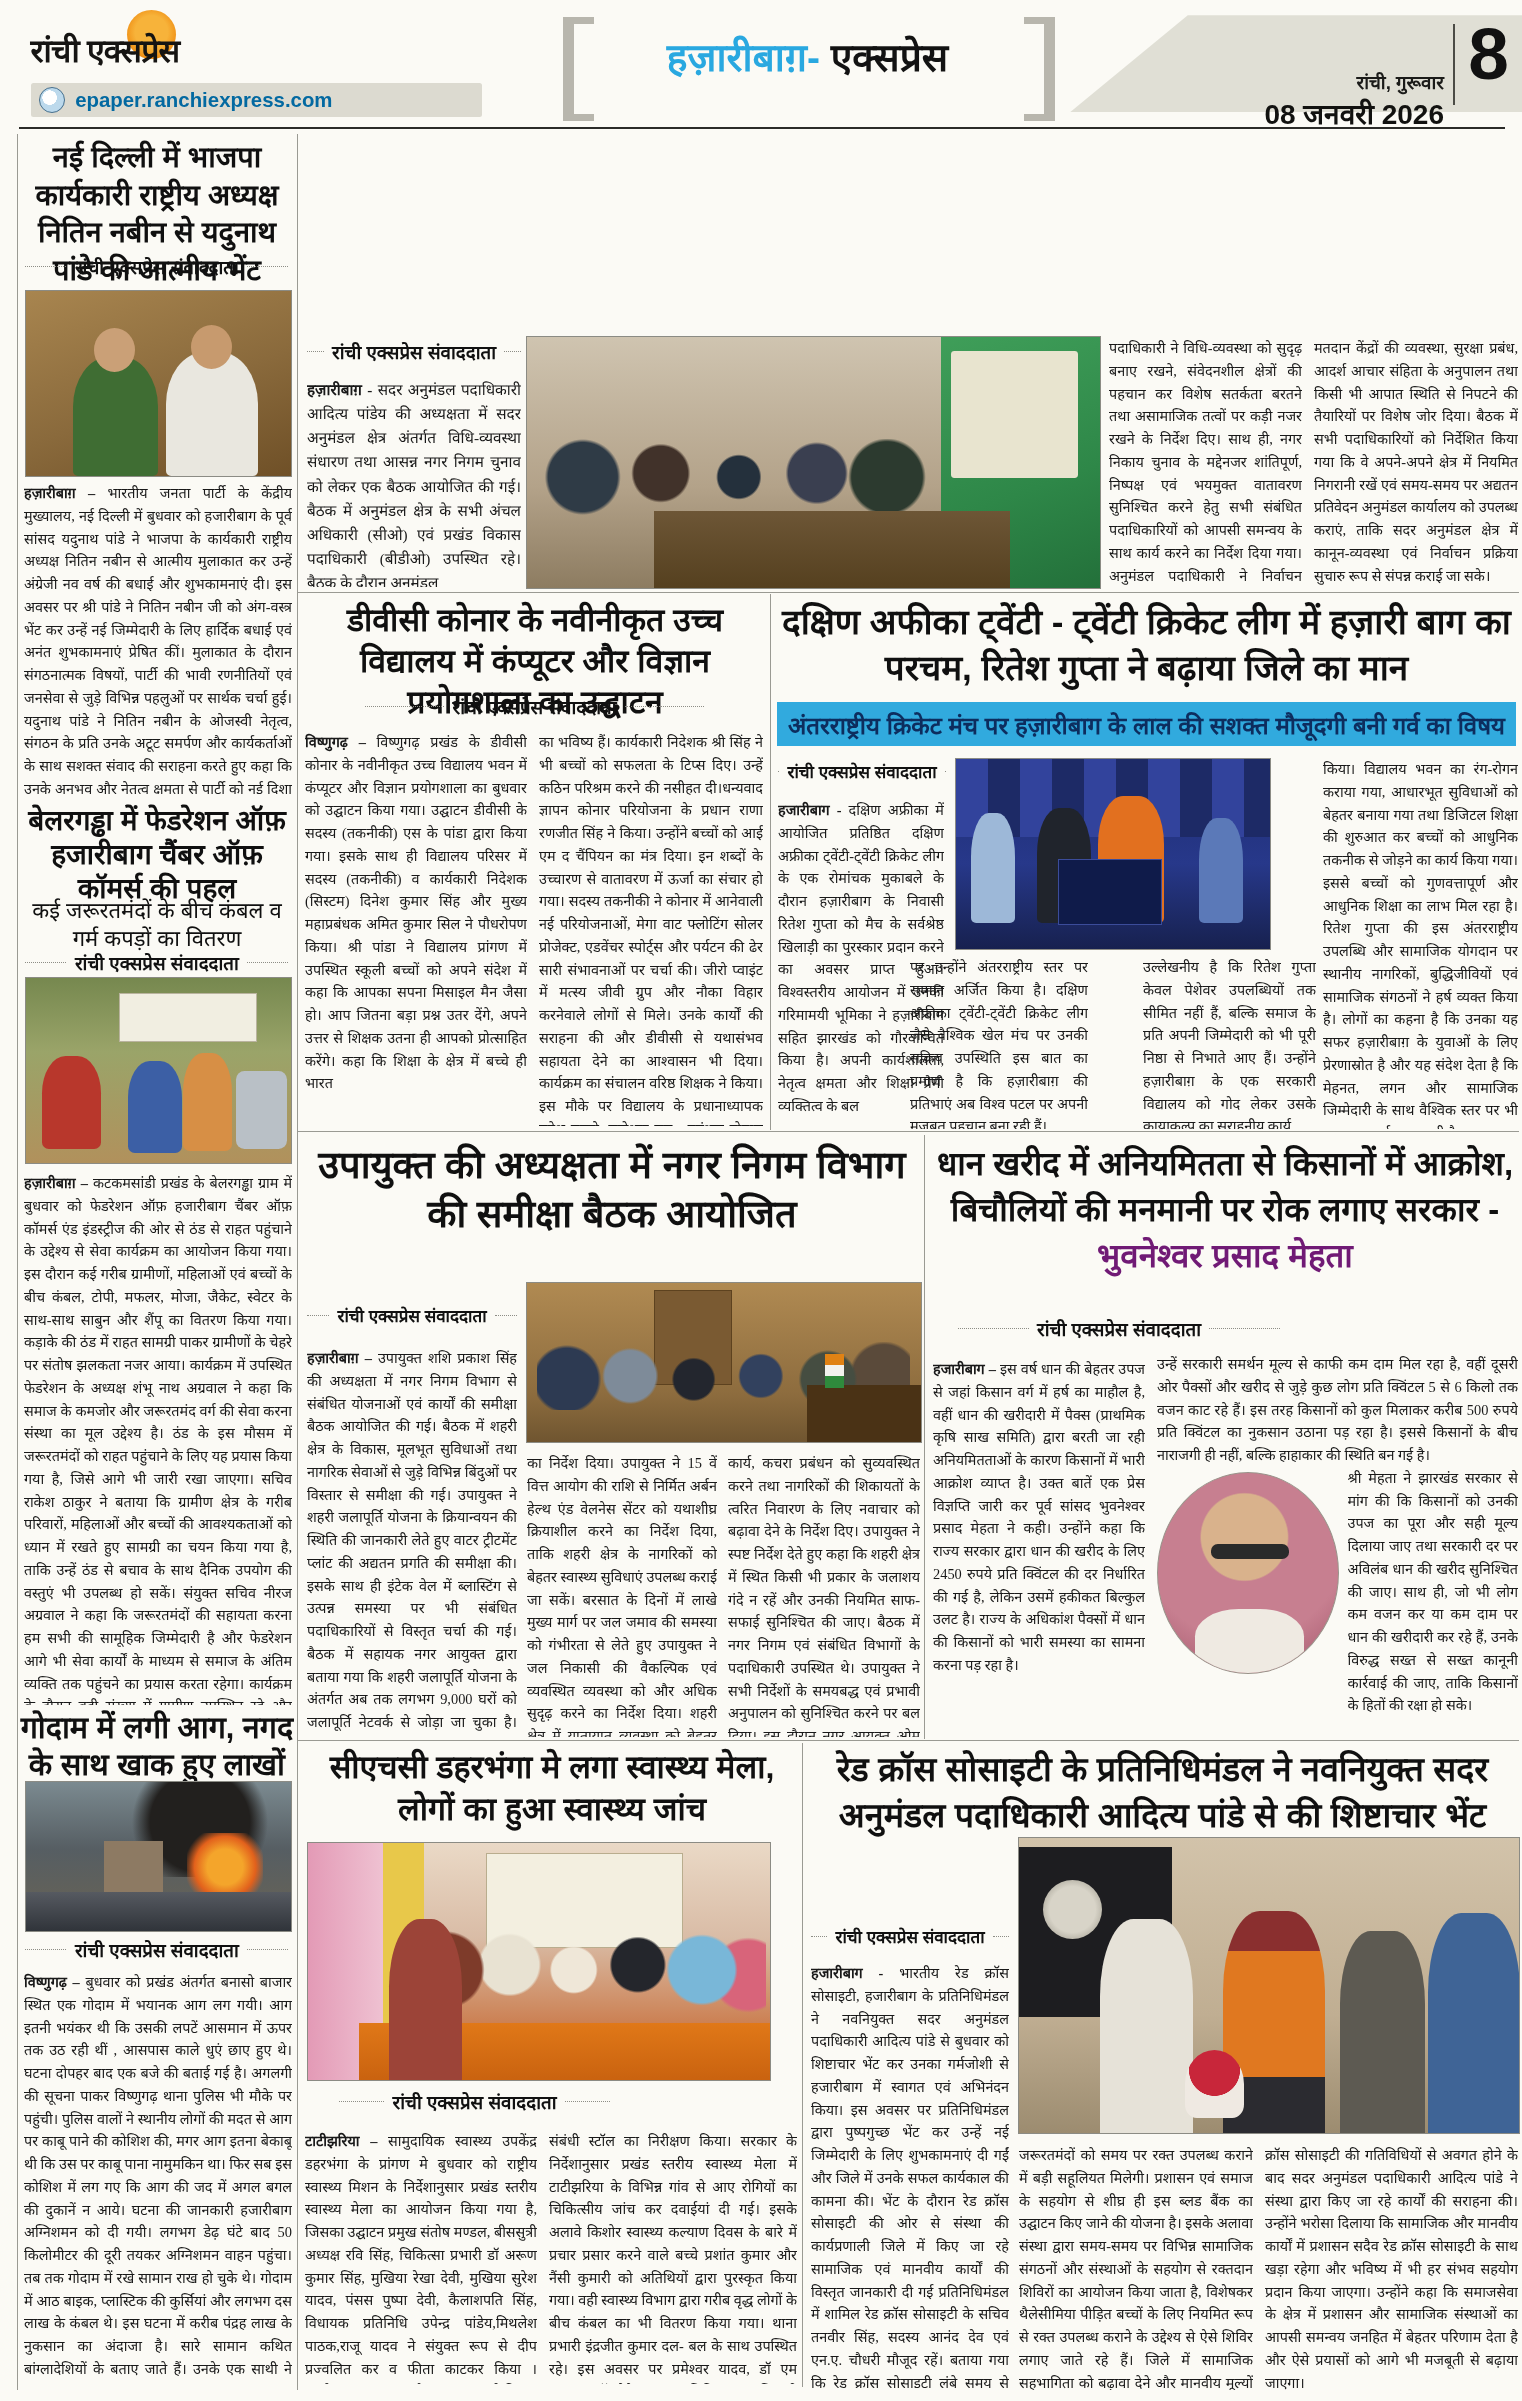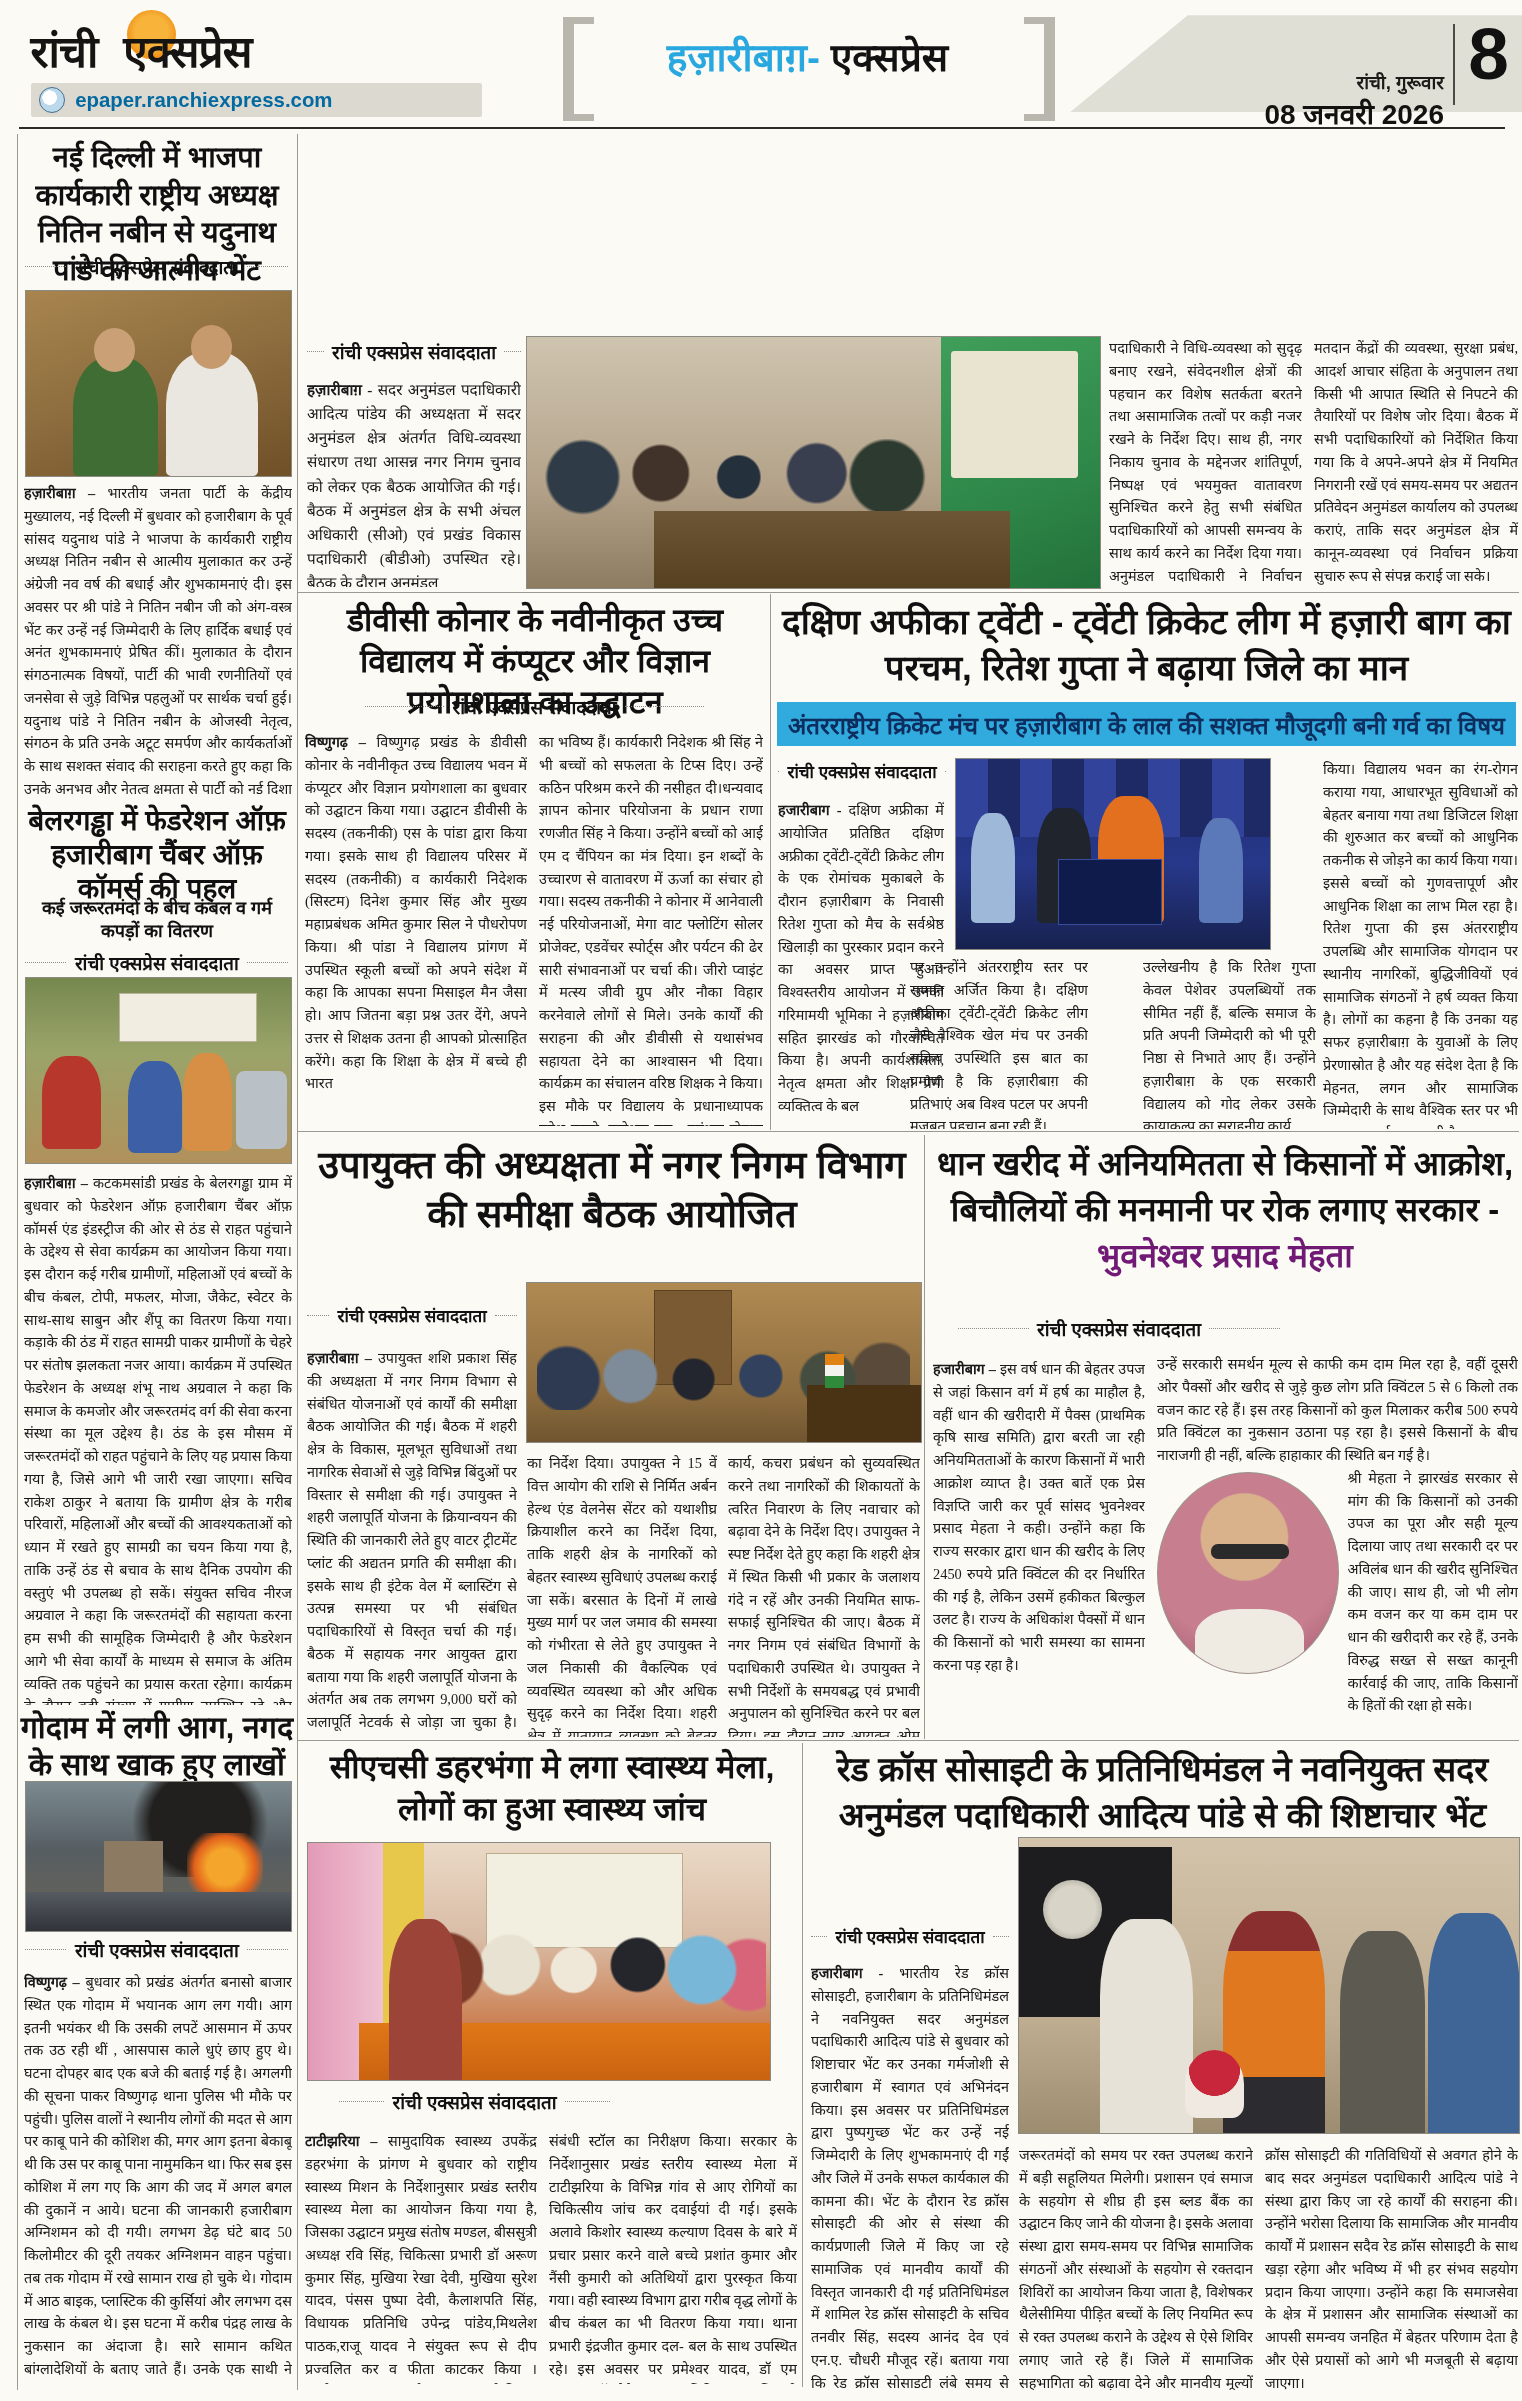--- a/index.html
+++ b/index.html
@@ -21,21 +21,21 @@
   .bracket.l{border-left:11px solid #b8b6ad;border-top:7.6px solid #b8b6ad;border-bottom:7.6px solid #b8b6ad;}
   .bracket.r{border-right:11px solid #b8b6ad;border-top:7.6px solid #b8b6ad;border-bottom:7.6px solid #b8b6ad;}
 </style>
 </head>
 <body>
 
 <div id="page">
 
   <div class="abs" style="left:0;top:0;width:1523px;height:129px;">
     <div class="abs" style="left:127px;top:10.2px;width:49px;height:49px;border-radius:50%;background:radial-gradient(circle at 50% 45%,#f7b33a 0 45%,#ef8c12 75%,#d9790a 100%);"></div>
-    <div class="abs" style="left:30.5px;top:20px;width:288px;font-family:Liberation Mono, monospace;font-weight:900;font-size:44px;color:#151412;letter-spacing:-0.8px;position:absolute;z-index:2;">रांची एक्सप्रेस</div>
+    <div class="abs" style="left:30.5px;top:28px;width:288px;font-family:Liberation Sans, sans-serif;font-weight:900;font-size:32px;color:#151412;letter-spacing:-0.8px;position:absolute;z-index:2;">रांची एक्सप्रेस</div>
     <div class="abs" style="left:30.5px;top:83px;width:451px;height:34px;background:#dcdad0;border-radius:2.5px;display:flex;align-items:center;gap:10.2px;padding-left:8.5px;box-sizing:border-box;">
       <span style="display:inline-block;width:24px;height:24px;border-radius:50%;background:radial-gradient(circle at 40% 40%,#ffffff 0 35%,#bcd9ec 36% 70%,#5a95c0 100%);border:1.3px solid #46708e;"></span>
       <span style="font-family:'Liberation Sans',sans-serif;font-weight:bold;font-size:20.4px;color:#0369a1;">epaper.ranchiexpress.com</span>
     </div>
 
     <div class="bracket l" style="left:563px;top:17px;"></div>
     <div class="abs" style="left:594px;top:29px;width:427px;text-align:center;font-family:'Liberation Sans',sans-serif;font-weight:900;font-size:39px;">
       <span style="color:#29a8e0;">हज़ारीबाग़-</span><span style="color:#121212;"> एक्सप्रेस</span>
     </div>
     <div class="bracket r" style="left:1024px;top:17px;"></div>
@@ -68,21 +68,21 @@
     <div class="blob" style="left:140px;top:61px;width:92px;height:124px;background:#e9e7df;border-radius:42% 42% 5.1px 5.1px;"></div>
     <div class="blob" style="left:68px;top:37px;width:41px;height:44px;background:#caa077;border-radius:50%;"></div>
     <div class="blob" style="left:165px;top:34px;width:41px;height:44px;background:#c79a6e;border-radius:50%;"></div>
   </div>
   <div class="abs body-txt" style="left:24px;top:482px;width:268px;height:312px;">
     <b>हज़ारीबाग़ –</b>
     <span>भारतीय जनता पार्टी के केंद्रीय मुख्यालय, नई दिल्ली में बुधवार को हजारीबाग के पूर्व सांसद यदुनाथ पांडे ने भाजपा के कार्यकारी राष्ट्रीय अध्यक्ष नितिन नबीन से आत्मीय मुलाकात कर उन्हें अंग्रेजी नव वर्ष की बधाई और शुभकामनाएं दी। इस अवसर पर श्री पांडे ने नितिन नबीन जी को अंग-वस्त्र भेंट कर उन्हें नई जिम्मेदारी के लिए हार्दिक बधाई एवं अनंत शुभकामनाएं प्रेषित कीं। मुलाकात के दौरान संगठनात्मक विषयों, पार्टी की भावी रणनीतियों एवं जनसेवा से जुड़े विभिन्न पहलुओं पर सार्थक चर्चा हुई। यदुनाथ पांडे ने नितिन नबीन के ओजस्वी नेतृत्व, संगठन के प्रति उनके अटूट समर्पण और कार्यकर्ताओं के साथ सशक्त संवाद की सराहना करते हुए कहा कि उनके अनुभव और नेतृत्व क्षमता से पार्टी को नई दिशा और ऊर्जा मिलेगी। यदुनाथ पांडे ने उनके उज्ज्वल भविष्य एवं सफल कार्यकाल की कामना करते हुए विश्वास जताया कि नितिन नबीन के नेतृत्व में भारतीय जनता पार्टी संगठनात्मक रूप से और अधिक सशक्त होगी तथा राष्ट्रहित के कार्यों को नई गति मिलेगी, जिससे पार्टी जन-आकांक्षाओं पर खरा उतरेगी।</span>
   </div>
 
   <div class="abs hl" style="left:22px;top:804px;width:270px;font-size:28px;line-height:1.22;">बेलरगड्ढा में फेडरेशन ऑफ़ हजारीबाग चैंबर ऑफ़ कॉमर्स की पहल</div>
-  <div class="abs hl" style="left:22px;top:897px;width:270px;font-size:18px;line-height:1.25;font-weight:700;">कई जरूरतमंदों के बीच कंबल व गर्म कपड़ों का वितरण</div>
+  <div class="abs hl" style="left:22px;top:897px;width:270px;font-size:22px;line-height:1.25;font-weight:400;">कई जरूरतमंदों के बीच कंबल व गर्म कपड़ों का वितरण</div>
   <div class="abs byline" style="left:25.4px;top:950px;width:263px;">
     <span>रांची एक्सप्रेस संवाददाता</span>
   </div>
   <div class="photo" style="left:25.4px;top:977px;width:265px;height:185px;background:linear-gradient(180deg,#76884f 0%,#9aa469 40%,#b1915c 100%);">
     <div class="blob" style="left:93px;top:15.3px;width:136px;height:47px;background:#f1eee1;border:0.8px solid #b9b39e;"></div>
     <div class="blob" style="left:15.3px;top:78px;width:59px;height:93px;background:#b8372c;border-radius:40% 40% 6.8px 6.8px;"></div>
     <div class="blob" style="left:102px;top:83px;width:54px;height:92px;background:#3c5fa5;border-radius:40% 40% 6.8px 6.8px;"></div>
     <div class="blob" style="left:157px;top:75px;width:49px;height:98px;background:#d78f45;border-radius:40% 40% 6.8px 6.8px;"></div>
     <div class="blob" style="left:210px;top:93px;width:51px;height:78px;background:#b9c0c6;border-radius:8.5px;"></div>
   </div>

